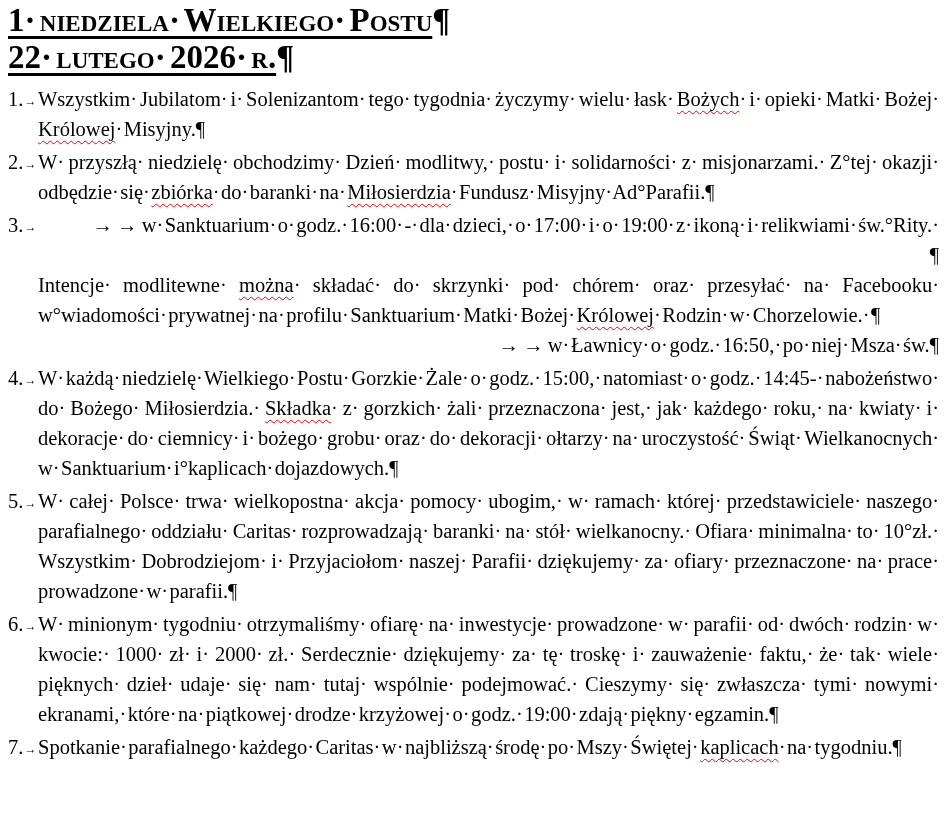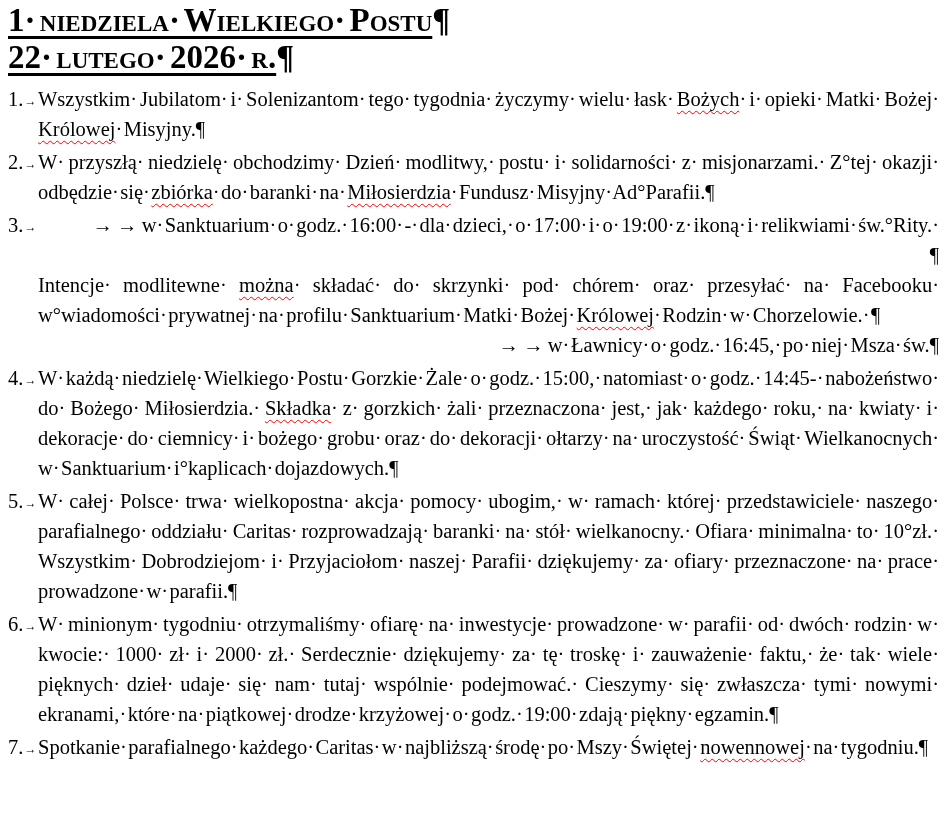--- a/index.html
+++ b/index.html
@@ -68,21 +68,21 @@
     <div class="itext">
       <p class="just"><span>W· przyszłą· niedzielę· obchodzimy· Dzień· modlitwy,· postu· i· solidarności· z· misjonarzami.· Z°tej· okazji· odbędzie· się· </span><span class="wavy">zbiórka</span><span>· do· baranki· na· </span><span class="wavy">Miłosierdzia</span><span>· Fundusz· Misyjny· Ad°Parafii.¶</span></p>
     </div>
   </div>
 
   <div class="item">
     <span class="num"><span>3.</span><span class="tabmark">→</span></span>
     <div class="itext">
       <p class="tabline"><span>→ → w· Sanktuarium· o· godz.· 16:00· -· dla· dzieci,· o· 17:00· i· o· 19:00· z· ikoną· i· relikwiami· św.°Rity.· ¶</span></p>
       <p class="just"><span>Intencje· modlitewne· </span><span class="wavy">można</span><span>· składać· do· skrzynki· pod· chórem· oraz· przesyłać· na· Facebooku· w°wiadomości· prywatnej· na· profilu· Sanktuarium· Matki· Bożej· </span><span class="wavy">Królowej</span><span>· Rodzin· w· Chorzelowie.· ¶</span></p>
-      <p class="tabline"><span>→ → w· Ławnicy· o· godz.· 16:45,· po· niej· Msza· św.¶</span></p>
+      <p class="tabline"><span>→ → w· Ławnicy· o· godz.· 16:50,· po· niej· Msza· św.¶</span></p>
     </div>
   </div>
 
   <div class="item">
     <span class="num"><span>4.</span><span class="tabmark">→</span></span>
     <div class="itext">
       <p class="just"><span>W· każdą· niedzielę· Wielkiego· Postu· Gorzkie· Żale· o· godz.· 15:00,· natomiast· o· godz.· 14:45-· nabożeństwo· do· Bożego· Miłosierdzia.· </span><span class="wavy">Składka</span><span>· z· gorzkich· żali· przeznaczona· jest,· jak· każdego· roku,· na· kwiaty· i· dekoracje· do· ciemnicy· i· bożego· grobu· oraz· do· dekoracji· ołtarzy· na· uroczystość· Świąt· Wielkanocnych· w· Sanktuarium· i°kaplicach· dojazdowych.¶</span></p>
     </div>
   </div>
 
@@ -96,17 +96,17 @@
   <div class="item">
     <span class="num"><span>6.</span><span class="tabmark">→</span></span>
     <div class="itext">
       <p class="just"><span>W· minionym· tygodniu· otrzymaliśmy· ofiarę· na· inwestycje· prowadzone· w· parafii· od· dwóch· rodzin· w· kwocie:· 1000· zł· i· 2000· zł.· Serdecznie· dziękujemy· za· tę· troskę· i· zauważenie· faktu,· że· tak· wiele· pięknych· dzieł· udaje· się· nam· tutaj· wspólnie· podejmować.· Cieszymy· się· zwłaszcza· tymi· nowymi· ekranami,· które· na· piątkowej· drodze· krzyżowej· o· godz.· 19:00· zdają· piękny· egzamin.¶</span></p>
     </div>
   </div>
 
   <div class="item">
     <span class="num"><span>7.</span><span class="tabmark">→</span></span>
     <div class="itext">
-      <p class="just"><span>Spotkanie· parafialnego· każdego· Caritas· w· najbliższą· środę· po· Mszy· Świętej· </span><span class="wavy">nowennowej</span><span>· na· tygodniu.¶</span></p>
+      <p class="just"><span>Spotkanie· parafialnego· każdego· Caritas· w· najbliższą· środę· po· Mszy· Świętej· </span><span class="wavy">kaplicach</span><span>· na· tygodniu.¶</span></p>
     </div>
   </div>
 
 </div>
 
 </body></html>

